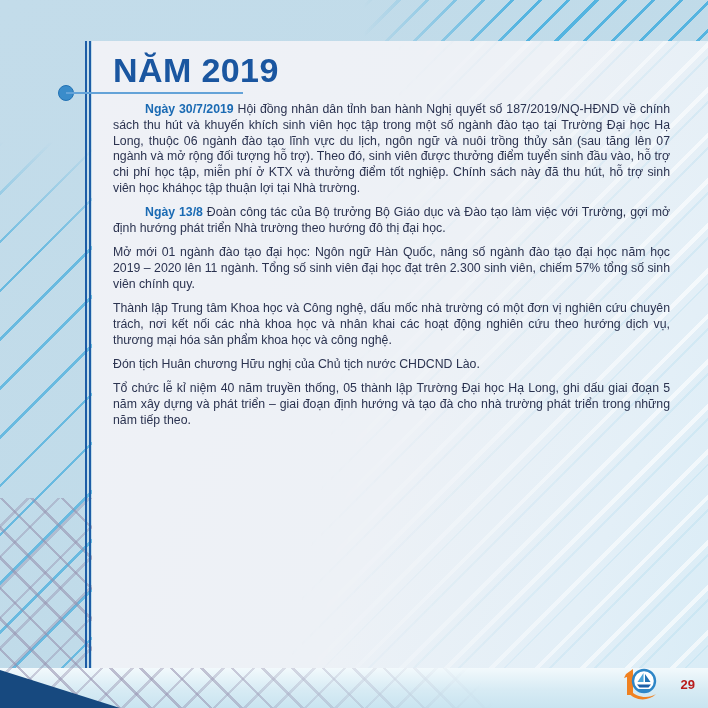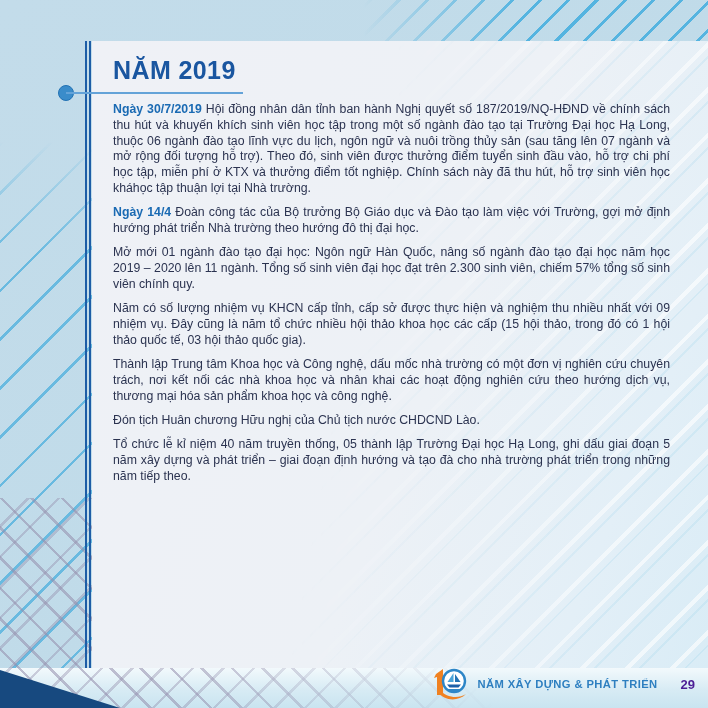--- a/index.html
+++ b/index.html
@@ -56,43 +56,43 @@
     background:#3a8cca;border:1.5px solid #2272b4;box-sizing:border-box;
   }
   .title-rule{
     position:absolute;left:66px;top:92px;width:177px;height:2px;background:#64a3d8;
   }
   
   .content{
     position:absolute;left:113px;top:56px;width:557px;
   }
   .page-title{
-    color:#1a56a0;font-size:25px;font-weight:bold;letter-spacing:.4px;
+    color:#1a56a0;font-size:34px;font-weight:bold;letter-spacing:.4px;
     margin:0 0 18px 0;line-height:28px;
   }
   .content p{
     margin:0 0 8.5px 0;
     font-size:12.3px;line-height:15.8px;color:#2b3350;text-align:justify;
   }
-  .content p strong{color:#1a6ab3;font-weight:bold;}
+  .content p strong{color:#1a6ab3;font-weight:bold;margin-left:32px;}
   
   .footer-band{
     position:absolute;left:0;top:668px;width:708px;height:40px;
     background:linear-gradient(180deg,#f2f9fc 0,#d7ebf4 55%,#c9e4f0 100%);
   }
   .footer-row{
     position:absolute;right:13px;top:664px;height:40px;
     display:flex;align-items:center;gap:9px;
   }
   .footer-logo{width:36px;height:38px;flex:0 0 auto;}
   .footer-slogan{
     color:#2e7fc0;font-size:11.2px;font-weight:bold;letter-spacing:.4px;white-space:nowrap;
   }
   .footer-page-number{
-    color:#4c1d95;font-size:13px;font-weight:bold;margin-left:14px;
+    color:#b91c1c;font-size:13px;font-weight:bold;margin-left:14px;
   }
 </style>
 </head>
 <body>
 
 <div class="stripes-left"></div>
 <div class="stripes-topband"></div>
 <div class="footer-band"></div>
 <div class="lattice-bottomleft"></div>
 <div class="corner-triangle"></div>
@@ -100,38 +100,36 @@
 <div class="panel"></div>
 <div class="panel-streaks"></div>
 <div class="double-rule"></div>
 <div class="bullet-circle"></div>
 <div class="title-rule"></div>
 
 <div class="content">
   <h1 class="page-title">NĂM 2019</h1>
   <div id="paragraphs">
       <p><strong>Ngày 30/7/2019</strong> Hội đồng nhân dân tỉnh ban hành Nghị quyết số  187/2019/NQ-HĐND về chính sách thu hút và khuyến khích sinh viên học tập trong một số ngành đào tạo tại Trường Đại học Hạ Long, thuộc 06 ngành đào tạo lĩnh vực du lịch, ngôn ngữ và nuôi trồng thủy sản (sau tăng lên 07 ngành và mở rộng đối tượng hỗ trợ). Theo đó, sinh viên được thưởng điểm tuyển sinh đầu vào, hỗ trợ chi phí học tập, miễn phí ở KTX và thưởng điểm tốt nghiệp. Chính sách này đã thu hút, hỗ trợ sinh viên học kháhọc tập thuận lợi tại Nhà trường.</p>
-      <p><strong>Ngày 14/4</strong> Đoàn công tác của Bộ trưởng Bộ Giáo dục và Đào tạo làm việc với Trường, gợi mở định hướng phát triển Nhà trường theo hướng đô thị đại học.</p>
+      <p><strong>Ngày 13/8</strong> Đoàn công tác của Bộ trưởng Bộ Giáo dục và Đào tạo làm việc với Trường, gợi mở định hướng phát triển Nhà trường theo hướng đô thị đại học.</p>
       <p>Mở mới 01 ngành đào tạo đại học: Ngôn ngữ Hàn Quốc, nâng số ngành đào tạo đại học năm học 2019 – 2020 lên 11 ngành. Tổng số sinh viên đại học đạt trên 2.300 sinh viên, chiếm 57% tổng số sinh viên chính quy.</p>
-      <p>Năm có số lượng nhiệm vụ KHCN cấp tỉnh, cấp sở  được thực hiện và nghiệm thu  nhiều nhất với 09 nhiệm vụ. Đây cũng  là năm tổ chức nhiều hội thảo khoa học các cấp (15 hội thảo, trong đó có 1 hội thảo quốc tế, 03 hội thảo quốc gia).</p>
       <p>Thành lập Trung tâm Khoa học và Công nghệ, dấu mốc nhà trường có một đơn vị nghiên cứu chuyên trách, nơi kết nối các nhà khoa học và nhân khai các hoạt động nghiên cứu theo hướng dịch vụ,  thương mại hóa sản phẩm khoa học và công nghệ.</p>
       <p>Đón tịch Huân chương Hữu nghị của Chủ tịch nước CHDCND Lào.</p>
       <p>Tổ chức lễ kỉ niệm 40 năm truyền thống, 05 thành lập Trường Đại học Hạ Long, ghi dấu giai đoạn 5 năm xây dựng và phát triển – giai đoạn định hướng và tạo đà cho nhà trường phát triển trong những năm tiếp theo.</p>
     </div>
 </div>
 
 <div class="footer-row">
   <svg class="footer-logo" viewBox="0 0 36 38" xmlns="http://www.w3.org/2000/svg" aria-hidden="true">
 
     <path d="M4 9 L11 4 L11 30 L5 30 L5 12 L2 13 Z" fill="#f08121"></path>
 
     <path d="M6 27 C12 36 26 37 34 29 C27 34 14 33 8 25 Z" fill="#f08121"></path>
 
     <circle cx="22" cy="16" r="11" fill="#ffffff" stroke="#2e86c7" stroke-width="2.4"></circle>
 
     <path d="M21.5 8 L21.5 17 L15.5 17 Z" fill="#4aa3d8"></path>
     <path d="M23 9 L23 17 L28.5 17 Z" fill="#2272b4"></path>
     <path d="M15 19.5 L29 19.5 L26.5 22.5 L17.5 22.5 Z" fill="#1c5fa8"></path>
     <rect x="15" y="24" width="14" height="2" rx="1" fill="#2e86c7"></rect>
   </svg>
-  <span class="footer-slogan">NĂM XÂY DỰNG &amp; PHÁT TRIỂN</span>
   <span class="footer-page-number">29</span>
 </div>
 
 </body></html>

